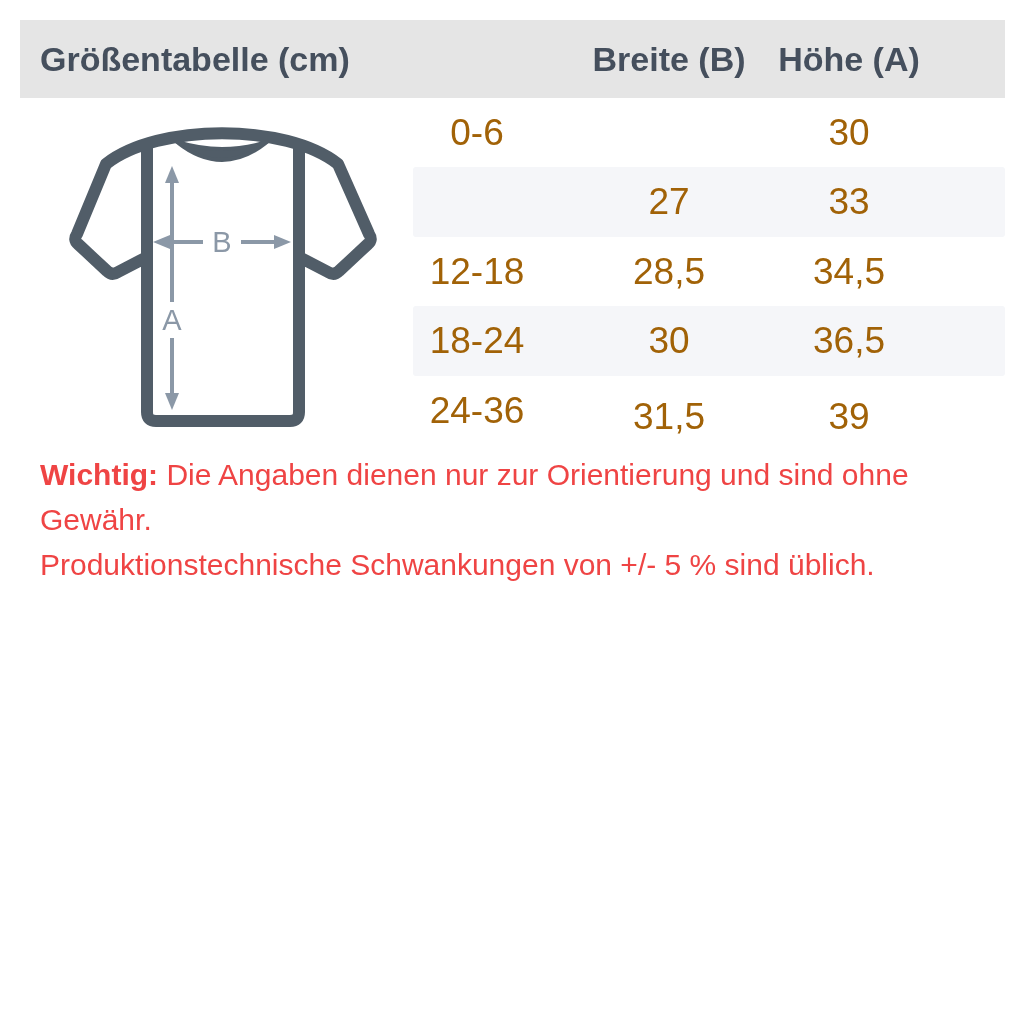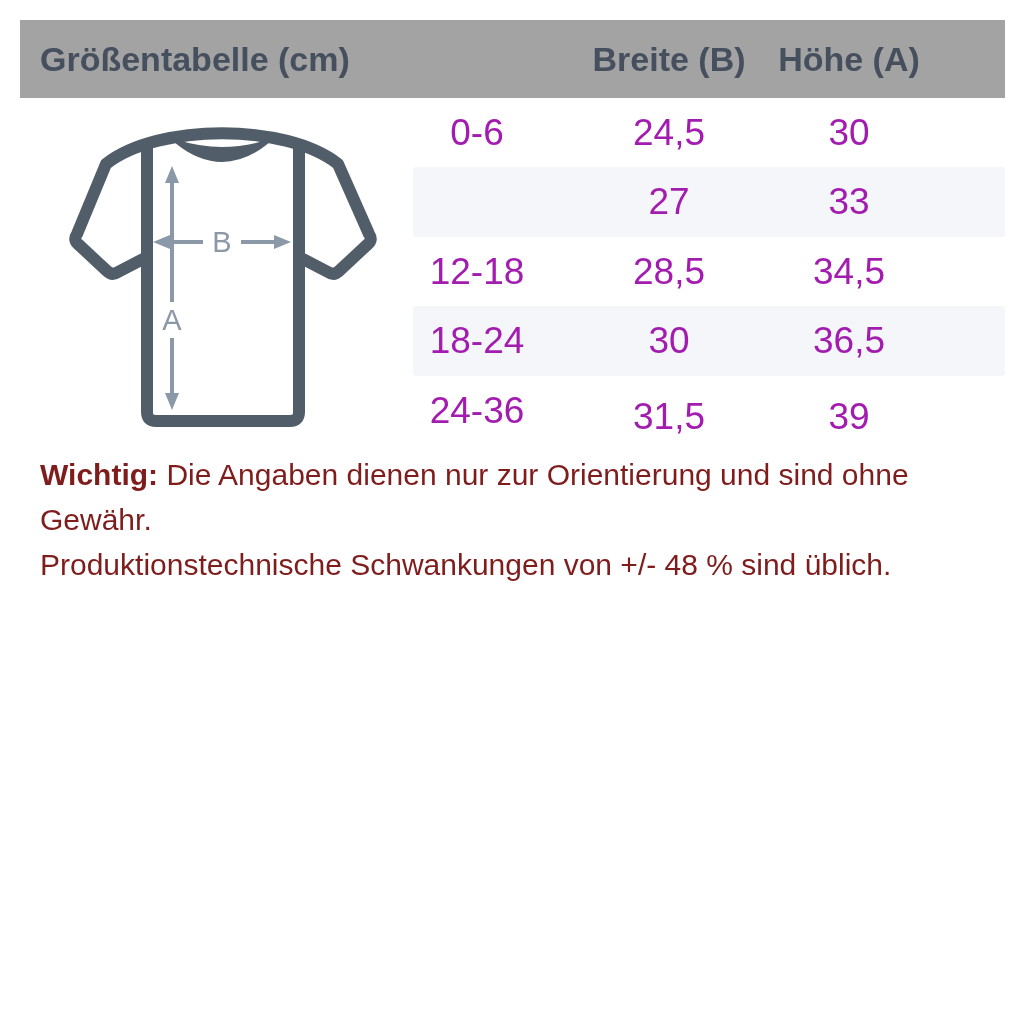--- a/index.html
+++ b/index.html
@@ -3,49 +3,49 @@
 <meta charset="utf-8">
 <style>
   html,body{margin:0;padding:0;background:#ffffff;}
   .canvas{
     position:relative;width:1024px;height:1024px;background:#ffffff;overflow:hidden;
     font-family:"Liberation Sans",sans-serif;
   }
   
   .header-band{
     position:absolute;left:20px;top:20px;width:985px;height:78px;
-    background:#a3a3a3;
+    background:#e5e5e5;
   }
   .header-band .cell{
     position:absolute;top:0;height:78px;line-height:78px;
     font-weight:bold;font-size:34px;color:#454f5d;white-space:nowrap;
   }
   .h-title{left:20px;}
   .h-monat{left:407px;width:130px;text-align:center;}
   .h-breite{left:569px;width:160px;text-align:center;}
   .h-hoehe{left:749px;width:160px;text-align:center;}
   
   .rows{position:absolute;left:413px;top:98px;width:592px;}
   .row{position:relative;height:69.4px;}
   .row.striped{background:#f5f6f9;border-radius:3px;}
   .row .cell{
     position:absolute;top:0;height:69.4px;line-height:69.4px;
-    font-size:37px;color:#a21caf;text-align:center;white-space:nowrap;
+    font-size:37px;color:#a16207;text-align:center;white-space:nowrap;
   }
   .c-monat{left:-1px;width:130px;}
   .c-breite{left:186px;width:140px;}
   .c-hoehe{left:366px;width:140px;}
   .row .nudge{top:6px;}
   
   .shirt-svg{position:absolute;left:73px;top:120px;overflow:visible;}
   .arrow-label{font-family:"Liberation Sans",sans-serif;font-size:29px;}
   
   .note{
     position:absolute;left:40px;top:452px;width:944px;
-    font-size:30px;line-height:45px;color:#7f1d1d;
+    font-size:30px;line-height:45px;color:#ef4444;
   }
   .note .prefix{font-weight:bold;}
 </style>
 </head>
 <body>
 
 <div class="canvas">
 
   <div class="header-band">
     <div class="cell h-title">Größentabelle (cm)</div>
@@ -75,21 +75,20 @@
       <path d="M94,122 L130,122 M168,122 L206,122" fill="none" stroke-width="4"></path>
       <polygon points="80,122 97,115 97,129" stroke="none"></polygon>
       <polygon points="218,122 201,115 201,129" stroke="none"></polygon>
     </g>
     <text class="arrow-label" x="149" y="122" fill="#8b98a7" text-anchor="middle" dominant-baseline="central">B</text>
   </svg>
 
   <div class="rows">
     <div class="row">
       <div class="cell c-monat">0-6</div>
-      <div class="cell c-breite">24,5</div>
       <div class="cell c-hoehe">30</div>
     </div>
     <div class="row striped">
       <div class="cell c-breite">27</div>
       <div class="cell c-hoehe">33</div>
     </div>
     <div class="row">
       <div class="cell c-monat">12-18</div>
       <div class="cell c-breite">28,5</div>
       <div class="cell c-hoehe">34,5</div>
@@ -101,16 +100,16 @@
     </div>
     <div class="row">
       <div class="cell c-monat">24-36</div>
       <div class="cell c-breite nudge">31,5</div>
       <div class="cell c-hoehe nudge">39</div>
     </div>
   </div>
 
   <div class="note">
     <div><span class="prefix">Wichtig:</span> <span>Die Angaben dienen nur zur Orientierung und sind ohne Gewähr.</span></div>
-    <div>Produktionstechnische Schwankungen von +/- 48 % sind üblich.</div>
+    <div>Produktionstechnische Schwankungen von +/- 5 % sind üblich.</div>
   </div>
 
 </div>
 
 </body></html>

